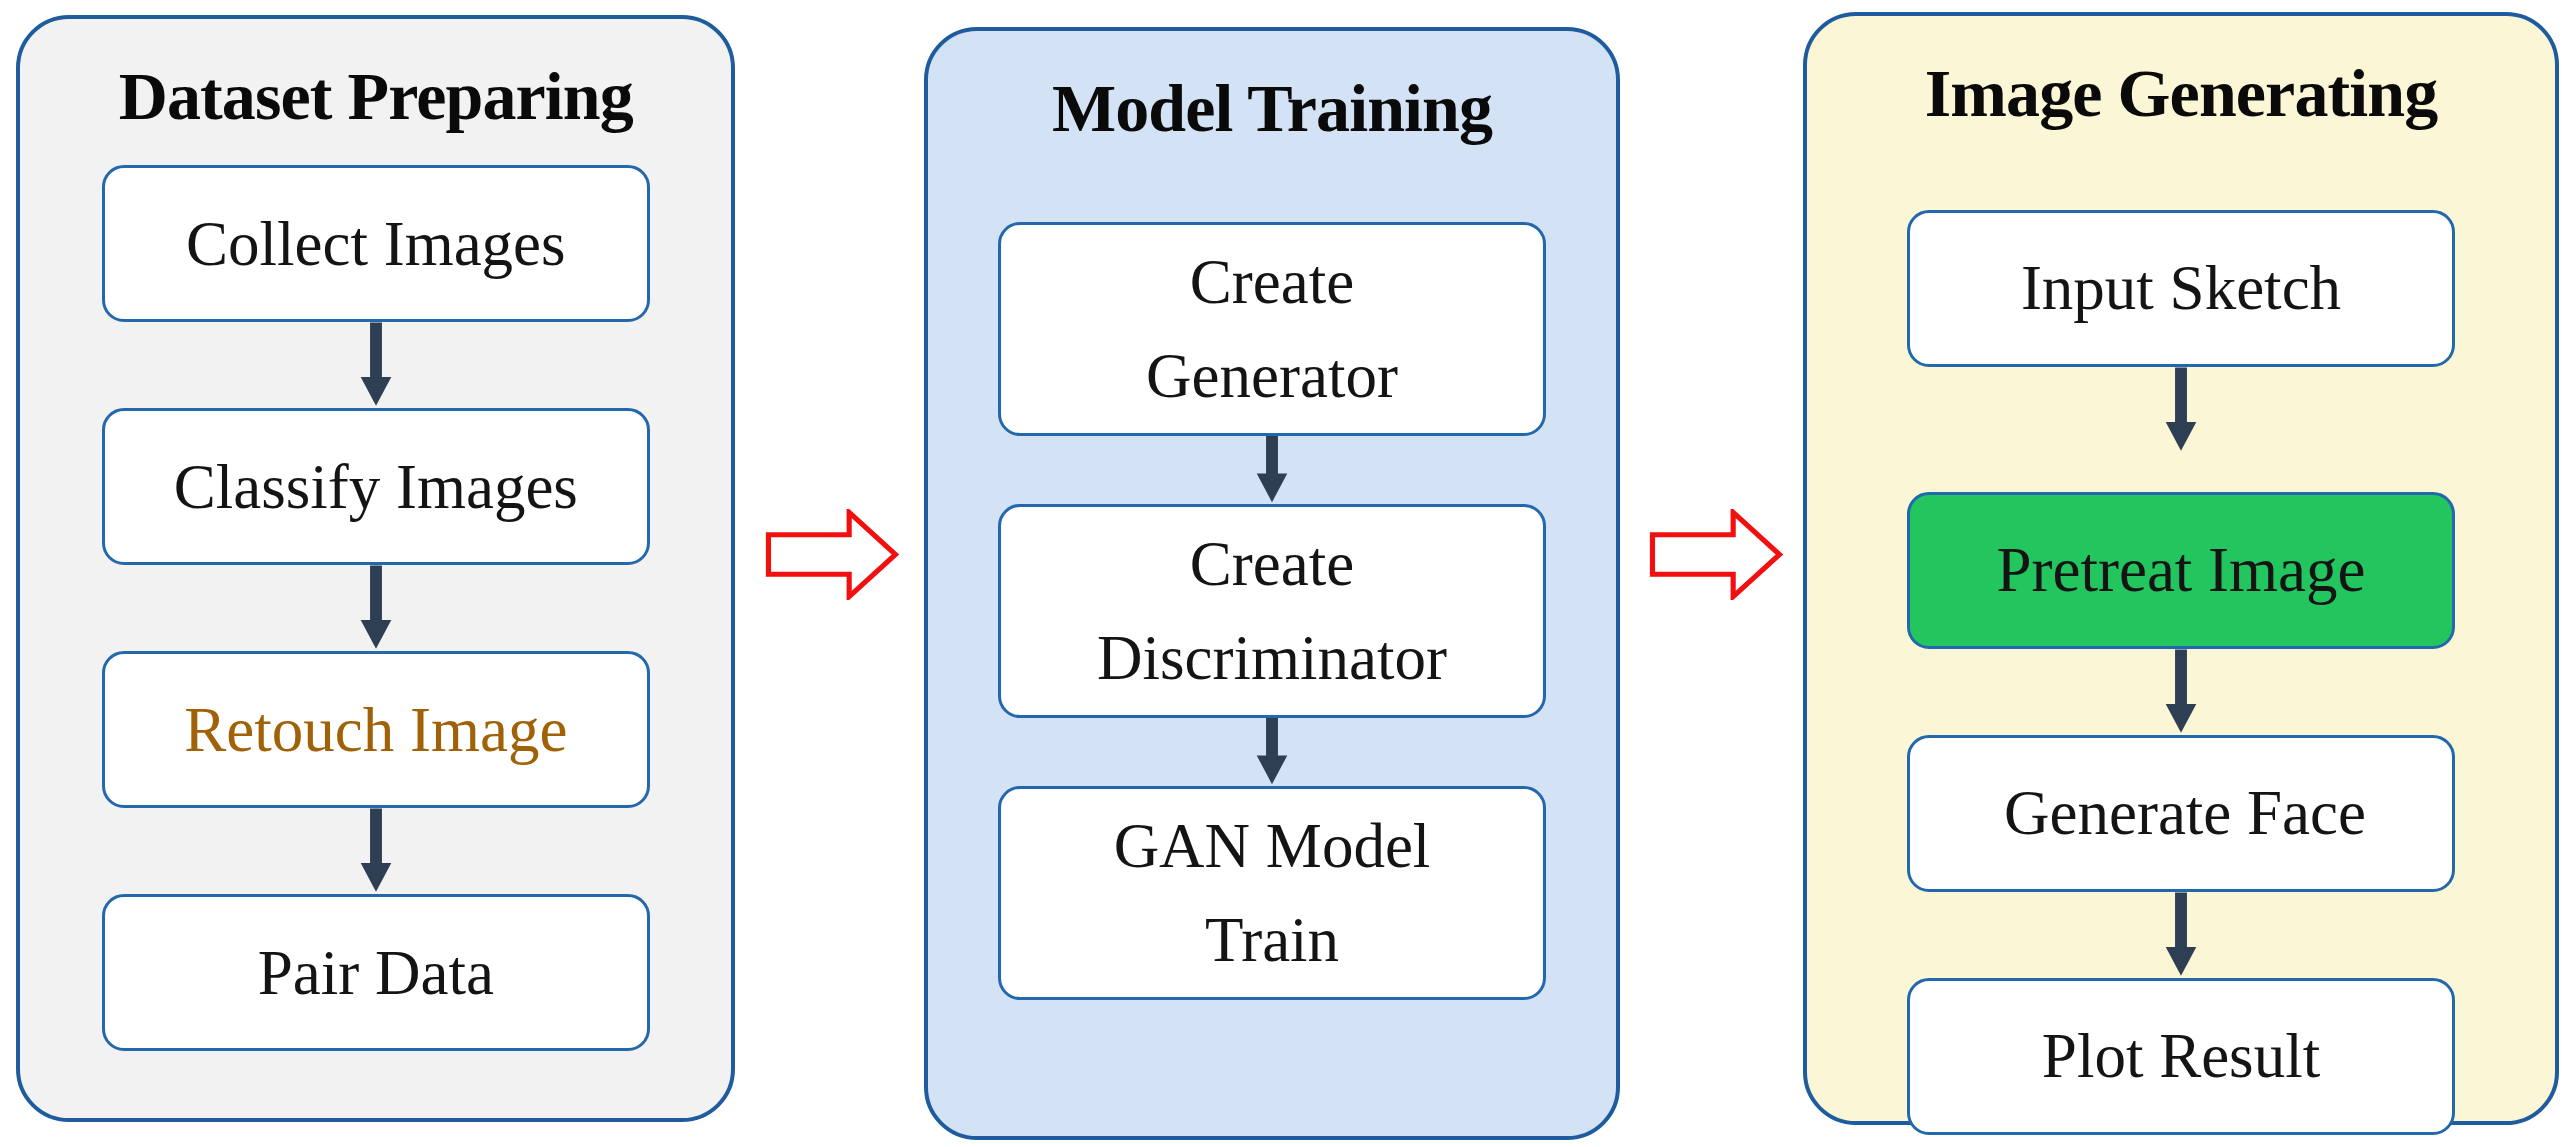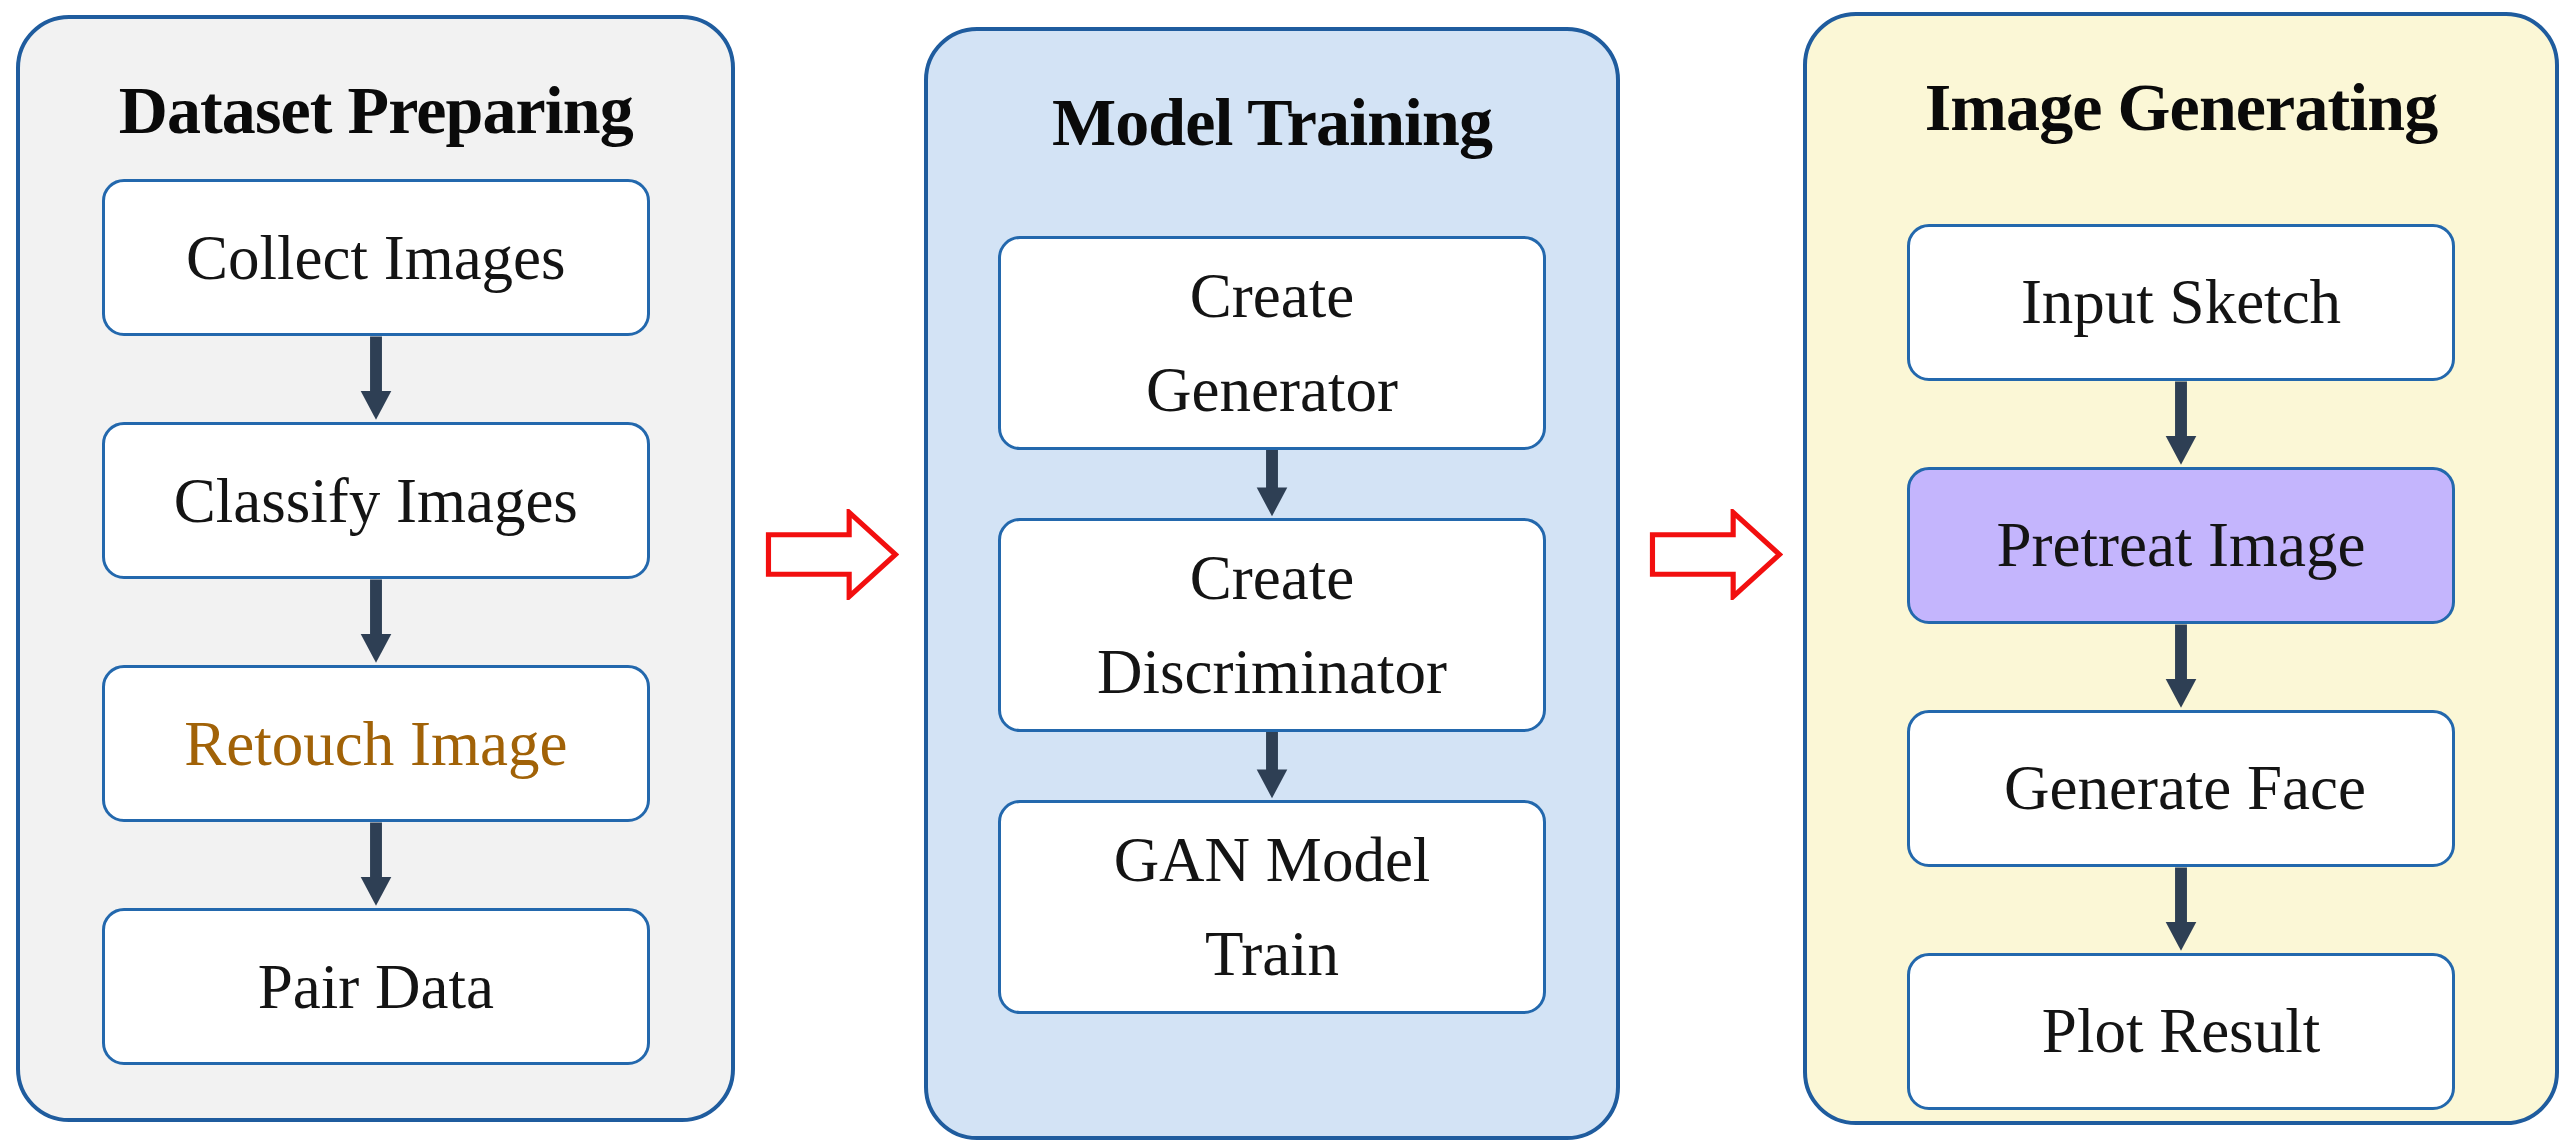--- a/index.html
+++ b/index.html
@@ -22,21 +22,21 @@
     border: 4.3px solid #1f5c9e;
     border-radius: 53px;
     display: flex;
     flex-direction: column;
     align-items: center;
   }
   .panel-1 { left: 16.3px;   top: 15.4px; width: 719px; height: 1107px; }
   .panel-2 { left: 924px; top: 27px; width: 696px; height: 1113px; }
   .panel-3 { left: 1803px; top: 12px; width: 756px; height: 1113px; }
   .panel-title {
-    margin-top: 52px;
+    margin-top: 38px;
     font-size: 68px;
     font-weight: bold;
     color: #0a0a0a;
     text-align: center;
     white-space: nowrap;
     letter-spacing: -0.9px;
   }
   .steps {
     display: flex;
     flex-direction: column;
@@ -135,21 +135,21 @@
     <section class="panel panel-3" style="background: rgb(251, 247, 214); border-color: rgb(31, 92, 158); gap: 48px;">
       <div class="panel-title" style="color: rgb(10, 10, 10);">Image Generating</div>
       <div class="steps">
         <div class="step-box" style="border-color: rgb(35, 104, 173); background: rgb(255, 255, 255); color: rgb(20, 20, 20);">
           <span>Input Sketch</span>
         </div>
         <svg class="connector" width="34" height="86" viewBox="0 0 40 100">
           <rect x="13" y="0" width="14" height="68" fill="#2e3f54"></rect>
           <polygon points="2,64 38,64 20,98" fill="#2e3f54"></polygon>
         </svg>
-        <div class="step-box" style="border-color: rgb(35, 104, 173); background: #c4b5fd; color: rgb(20, 20, 20);">
+        <div class="step-box" style="border-color: rgb(35, 104, 173); background: #22c55e; color: rgb(20, 20, 20); margin-top: 39px;">
           <span>Pretreat Image</span>
         </div>
         <svg class="connector" width="34" height="86" viewBox="0 0 40 100">
           <rect x="13" y="0" width="14" height="68" fill="#2e3f54"></rect>
           <polygon points="2,64 38,64 20,98" fill="#2e3f54"></polygon>
         </svg>
         <div class="step-box" style="border-color: rgb(35, 104, 173); background: rgb(255, 255, 255); color: rgb(20, 20, 20); padding-left: 8px;">
           <span>Generate Face</span>
         </div>
         <svg class="connector" width="34" height="86" viewBox="0 0 40 100">

